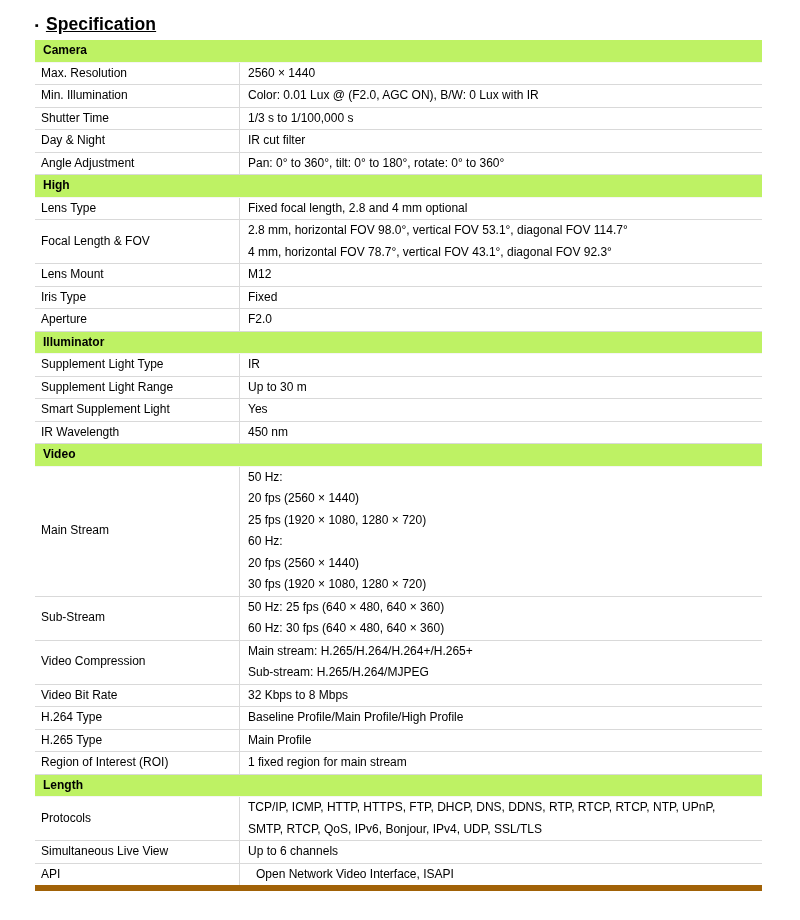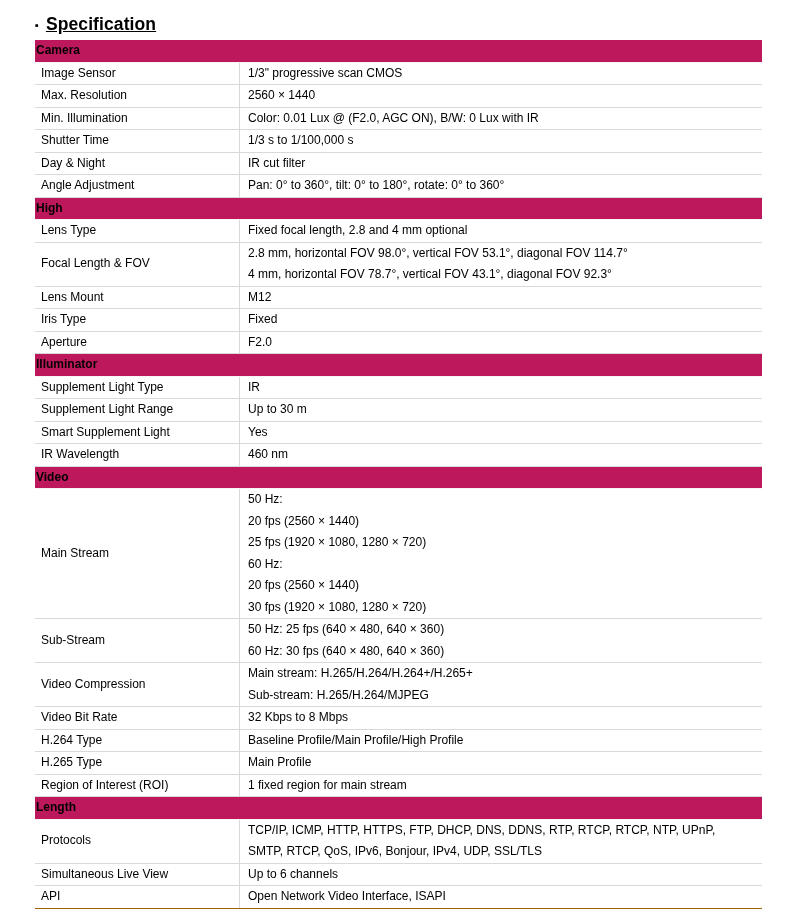--- a/index.html
+++ b/index.html
@@ -31,32 +31,32 @@
   .title-text {
     font-size: 17.5px;
     font-weight: bold;
     letter-spacing: 0.1px;
     text-decoration: underline;
   }
   .spec-table {
     width: 727px;
   }
   .sec-header {
-    background: #be185d;
+    background: #bef264;
     font-weight: bold;
     font-size: 12px;
     line-height: 21.5px;
-    padding-left: 1px;
+    padding-left: 8px;
     border-bottom: 1px solid #f5f5f5;
   }
   .row {
     display: flex;
     border-bottom: 1px solid #d9d9d9;
   }
-  .row:last-child { border-bottom: 1px solid #a16207; }
+  .row:last-child { border-bottom: 6px solid #a16207; gap: 8px; }
   .cell {
     font-size: 12px;
     line-height: 21.5px;
     white-space: nowrap;
     overflow: hidden;
   }
   .cell.label {
     width: 205px;
     flex: 0 0 205px;
     border-right: 1px solid #d9d9d9;
@@ -76,26 +76,20 @@
 <body>
 
 <div class="page">
   <div class="title-row">
     <span class="bullet">▪</span>
     <span class="title-text">Specification</span>
   </div>
   <div class="spec-table">
       <div class="sec-header">Camera</div>
       <div class="row">
-        <div class="cell label">Image Sensor</div>
-        <div class="cell value">
-          <div class="line">1/3" progressive scan CMOS</div>
-        </div>
-      </div>
-      <div class="row">
         <div class="cell label">Max. Resolution</div>
         <div class="cell value">
           <div class="line">2560 × 1440</div>
         </div>
       </div>
       <div class="row">
         <div class="cell label">Min. Illumination</div>
         <div class="cell value">
           <div class="line">Color: 0.01 Lux @ (F2.0, AGC ON), B/W: 0 Lux with IR</div>
         </div>
@@ -165,21 +159,21 @@
       </div>
       <div class="row">
         <div class="cell label">Smart Supplement Light</div>
         <div class="cell value">
           <div class="line">Yes</div>
         </div>
       </div>
       <div class="row">
         <div class="cell label">IR Wavelength</div>
         <div class="cell value">
-          <div class="line">460 nm</div>
+          <div class="line">450 nm</div>
         </div>
       </div>
       <div class="sec-header">Video</div>
       <div class="row">
         <div class="cell label">Main Stream</div>
         <div class="cell value">
           <div class="line">50 Hz:</div>
           <div class="line">20 fps (2560 × 1440)</div>
           <div class="line">25 fps (1920 × 1080, 1280 × 720)</div>
           <div class="line">60 Hz:</div>

